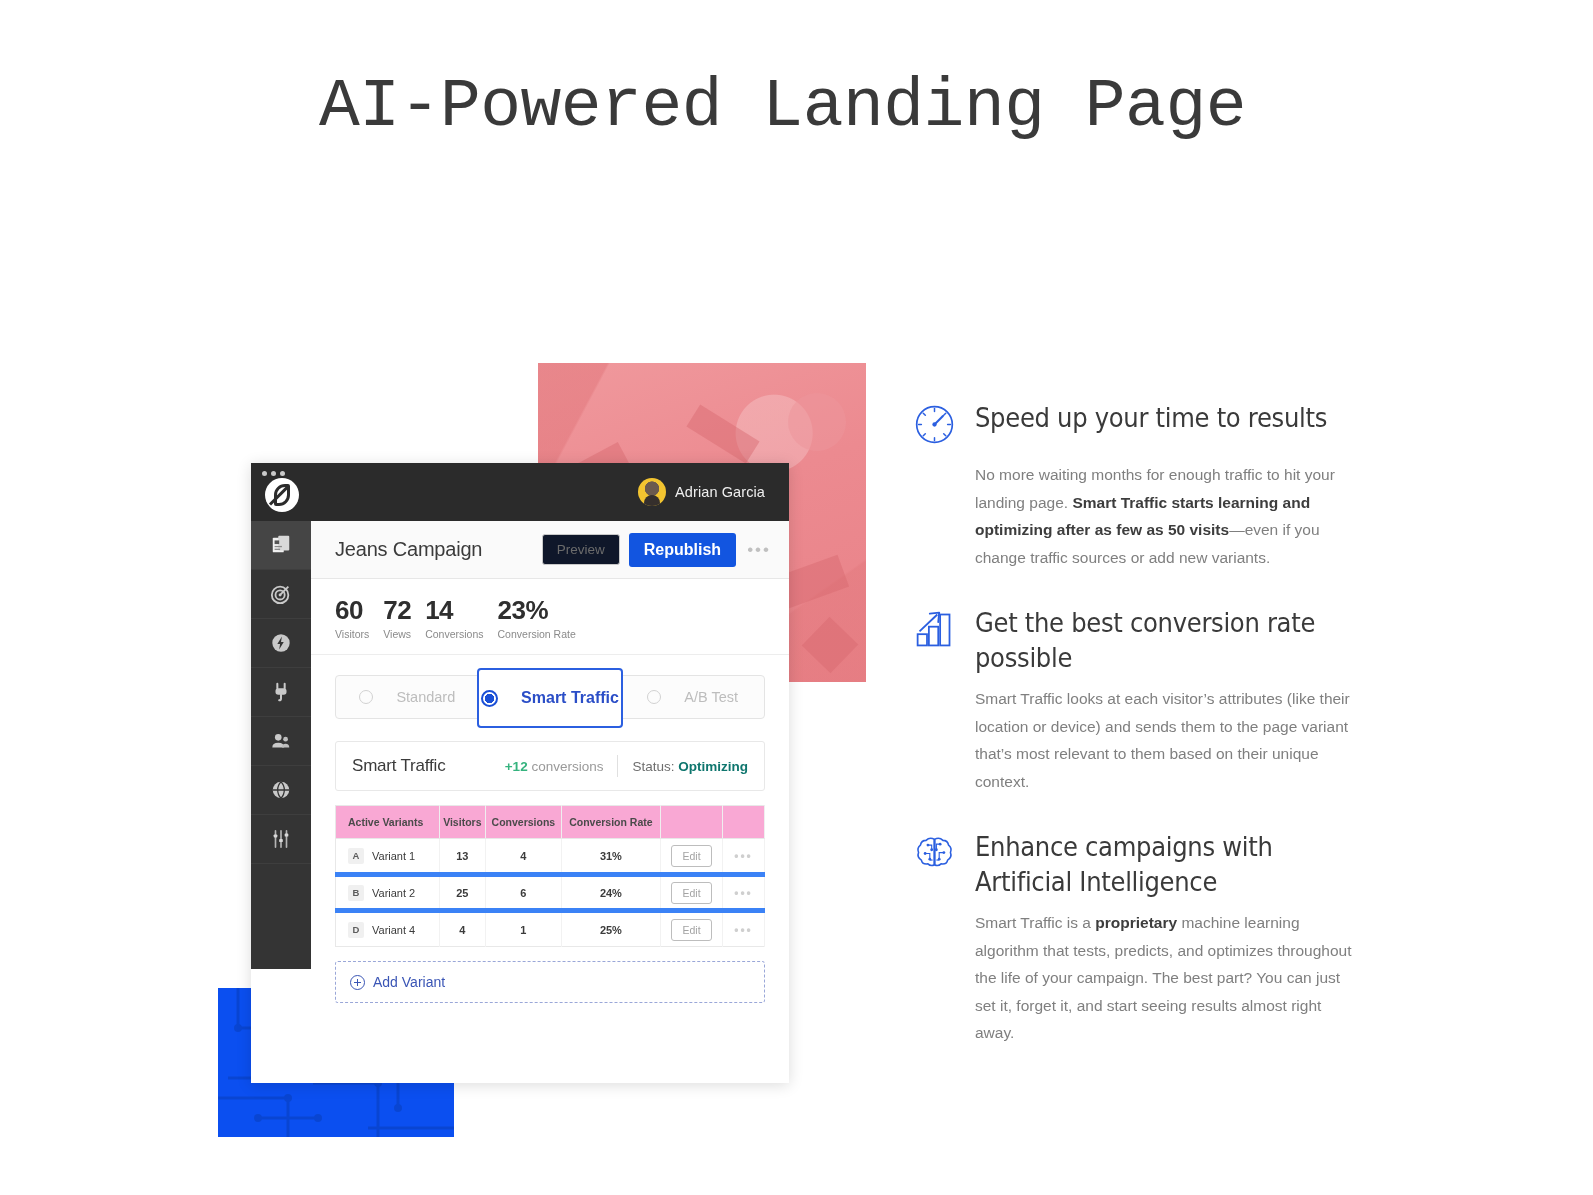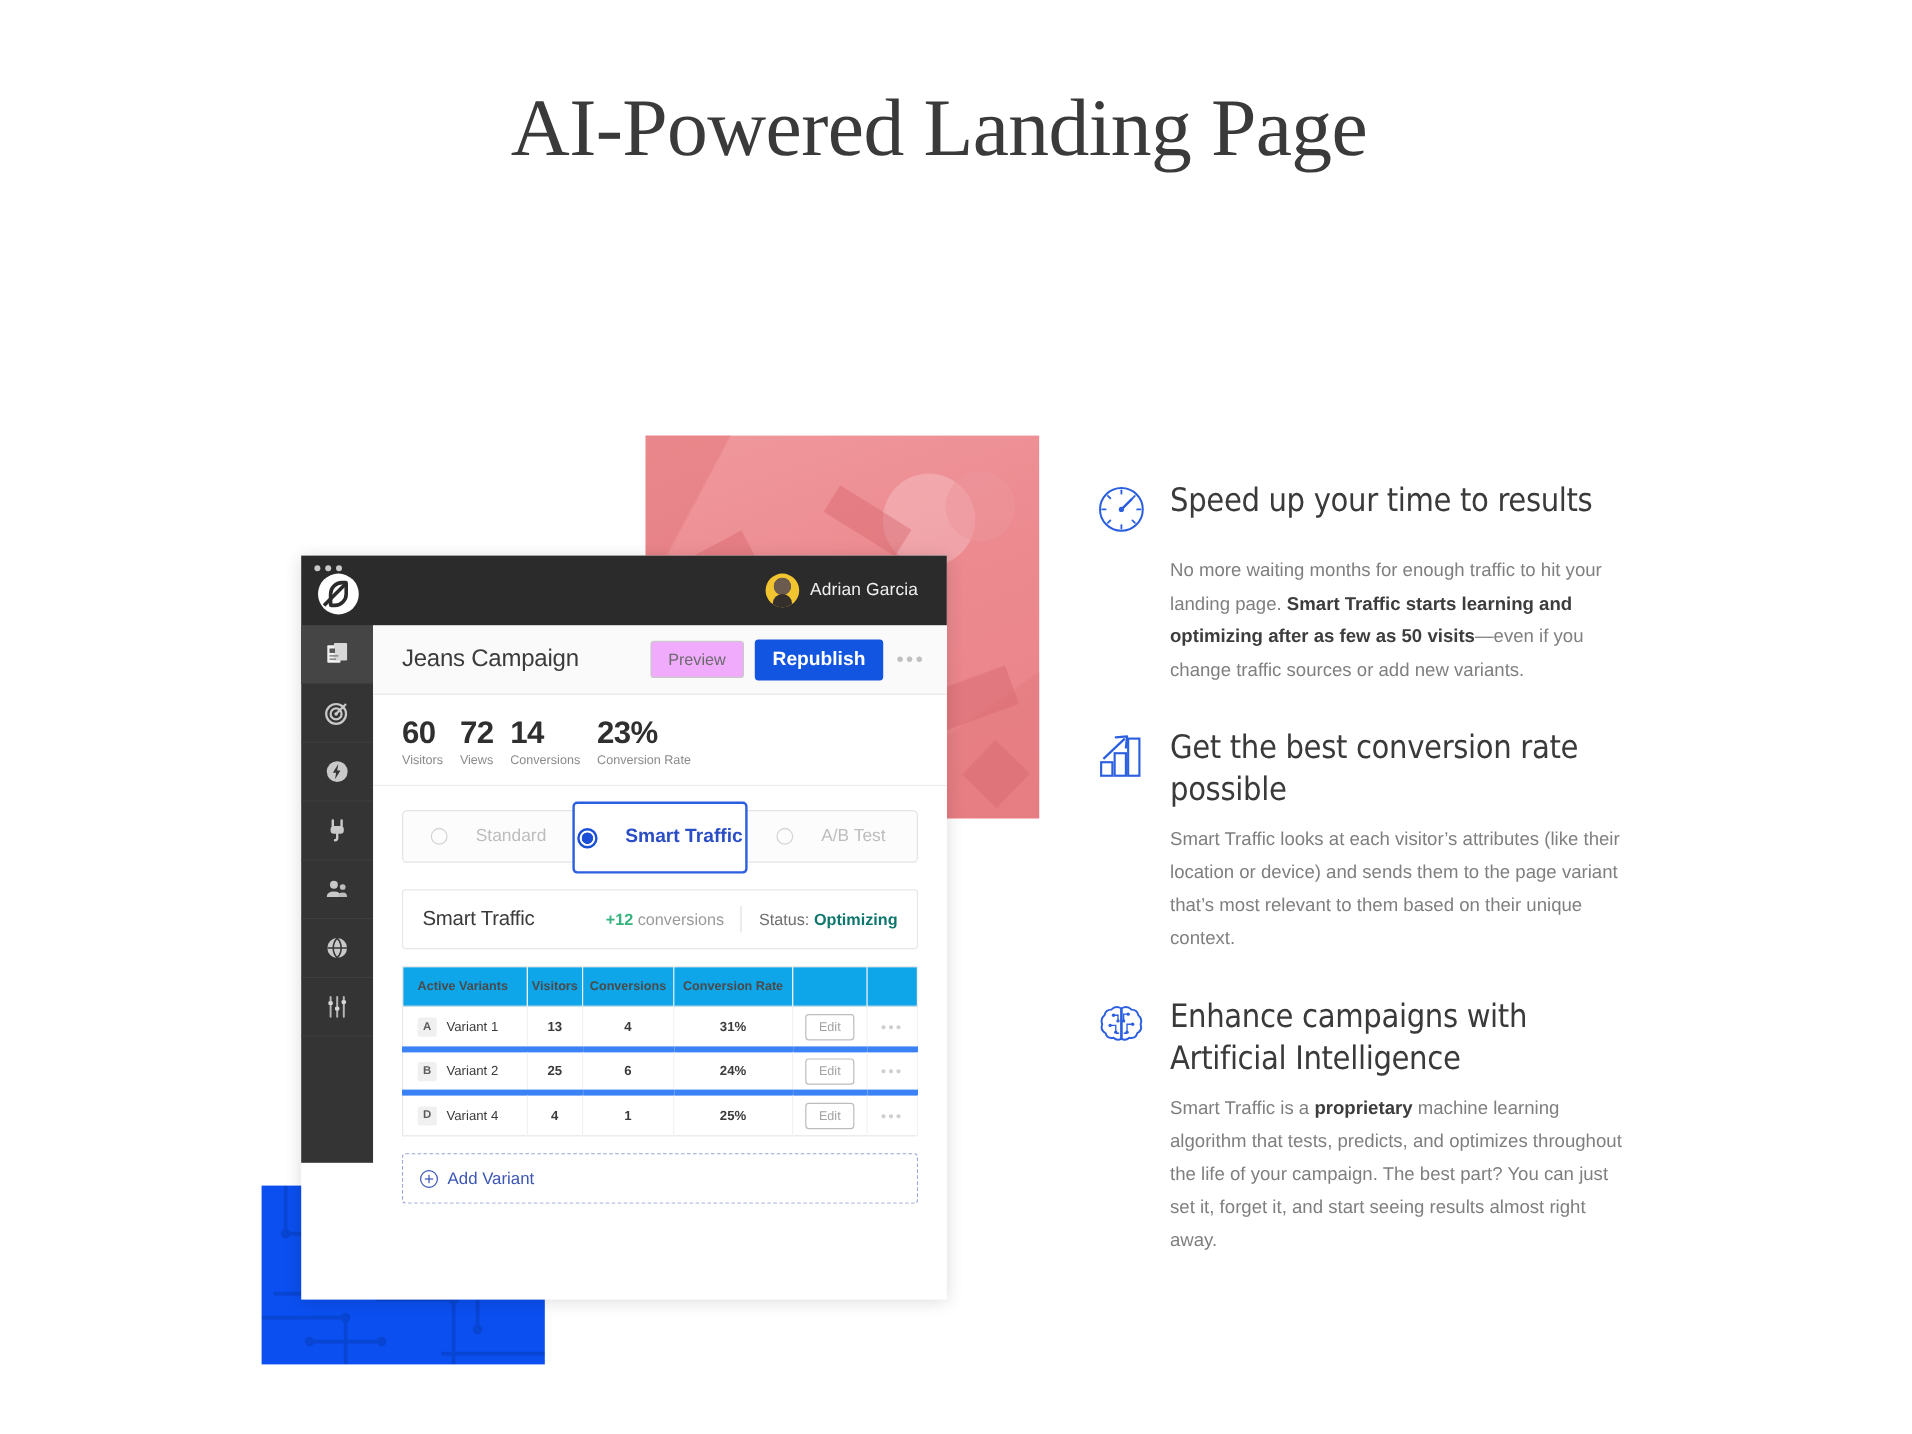--- a/index.html
+++ b/index.html
@@ -8,21 +8,21 @@
     background: #ffffff;
     font-family: "Liberation Sans", sans-serif;
     overflow: hidden;
   }
   .page { position: relative; width: 1593px; height: 1195px; background:#fff; }
 
   
   .hero-title {
     position: absolute; left: 0; top: 64px; width: 1565px;
     text-align: center;
-    font-family: Liberation Serif, serif;
+    font-family: Liberation Mono, monospace;
     font-size: 68px;
     line-height: 85px;
     letter-spacing: -0.5px;
     color: #3a3a3a;
     font-weight: 400;
   }
   .hero-title .l2 { display:block; }
 
   
   .pink-photo {
@@ -95,21 +95,21 @@
   .side-item svg { display:block; }
 
   .app-main { flex:1; background:#ffffff; }
 
   .main-header {
     height:58px; background:#fafafa; border-bottom:1px solid #e7e7e7;
     display:flex; align-items:center; padding:0 18px 0 24px; gap:0;
   }
   .campaign-title { font-size:20px; color:#3b3b3b; flex:1; letter-spacing:-.2px; }
   .btn-preview {
-    font-size:13.5px; color:#6b6b6b; background:#f0abfc;
+    font-size:13.5px; color:#6b6b6b; background:#0f172a;
     border:1px solid #c9c9c9; border-radius:3px; padding:7px 14px; cursor:pointer;
   }
   .btn-republish {
     font-size:16px; color:#fff; background:#1255e0; font-weight:bold;
     border:none; border-radius:3px; padding:8px 15px; margin-left:9px; cursor:pointer;
   }
   .kebab { color:#c0c0c0; font-size:17px; letter-spacing:2px; margin-left:11px; cursor:pointer; }
 
   .stats-row {
     display:flex; gap:0; padding:16px 0 14px 24px;
@@ -142,21 +142,21 @@
   }
   .st-bar .st-name { font-size:17px; color:#3b3b3b; flex:1; letter-spacing:-.2px; }
   .st-conv { font-size:13.5px; color:#9a9a9a; }
   .st-conv b { color:#35b37e; font-weight:bold; }
   .st-sep { width:1px; height:22px; background:#e0e0e0; margin:0 14px; }
   .st-status { font-size:13.5px; color:#6e6e6e; }
   .st-status b { color:#0f766e; font-weight:bold; }
 
   .variants-table { margin:14px 24px 0 24px; border:1px solid #e8e8e8; border-collapse:collapse; width:calc(100% - 48px); }
   .variants-table th {
-    background:#0ea5e9; font-size:10.5px; color:#4a4a4a; font-weight:bold;
+    background:#f9a8d4; font-size:10.5px; color:#4a4a4a; font-weight:bold;
     text-align:left; padding:10px 0 10px 12px; border-bottom:1px solid #e8e8e8;
     border-right:1px solid #efefef;
   }
   .variants-table th.c { text-align:center; padding-left:0; }
   .variants-table td {
     font-size:11px; color:#3b3b3b; padding:0 0 0 12px; height:36px;
     border-bottom:5px solid #3b82f6; border-right:1px solid #f2f2f2;
   }
   .variants-table td.c { text-align:center; padding-left:0; font-weight:bold; }
   .variants-table tr:last-child td { border-bottom:none; }

